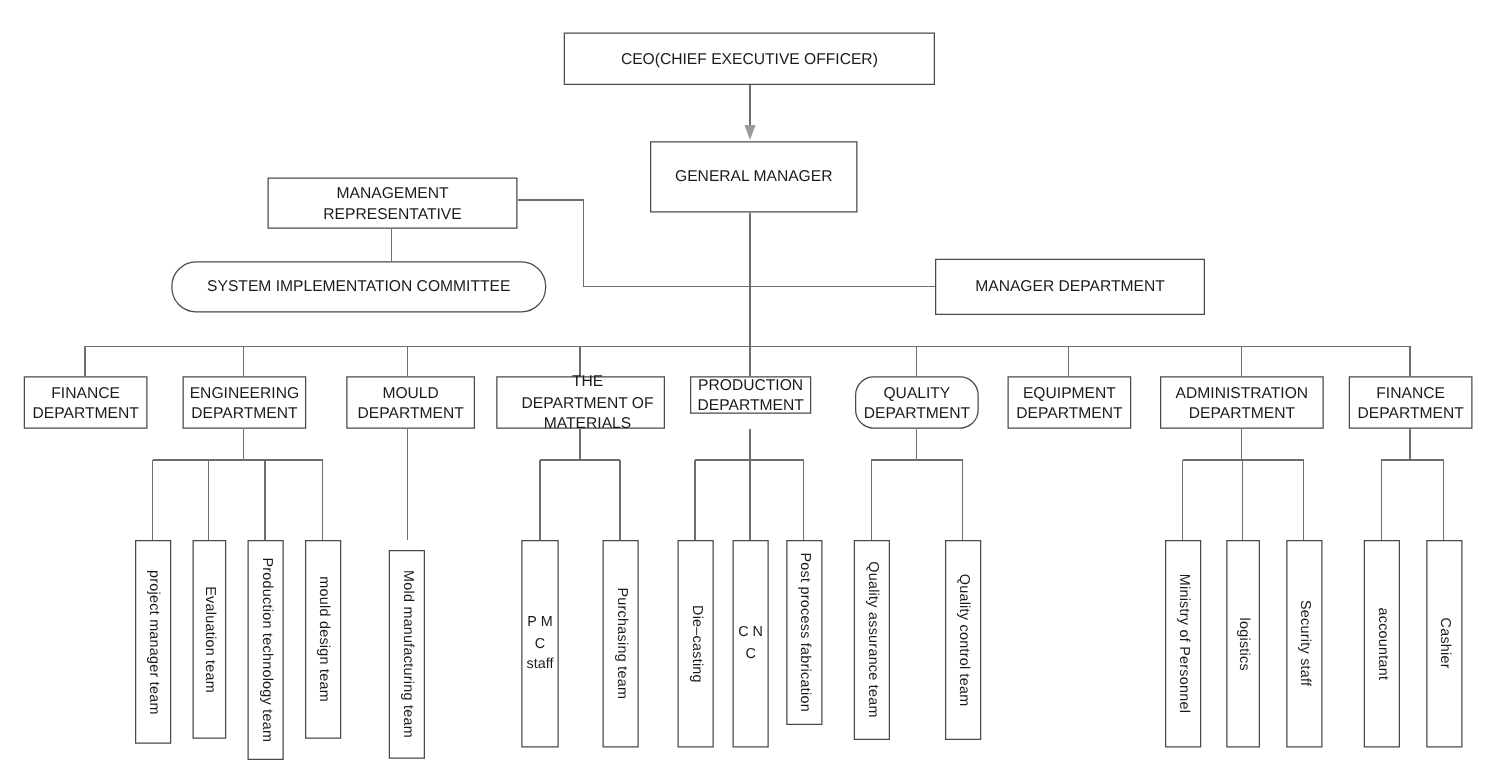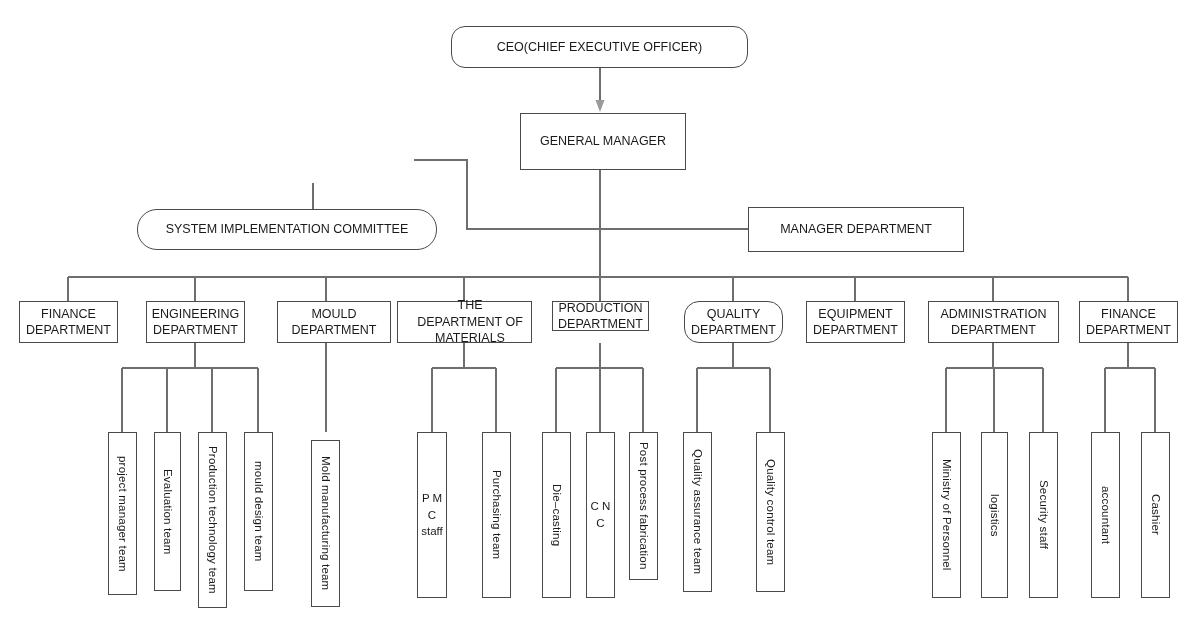--- a/index.html
+++ b/index.html
@@ -120,44 +120,47 @@
       <line x1="1043" y1="368" x2="1043" y2="432"></line>
 
       <line x1="1128" y1="343" x2="1128" y2="368"></line>
       <line x1="1105" y1="368" x2="1155" y2="368"></line>
       <line x1="1105" y1="368" x2="1105" y2="432"></line>
       <line x1="1155" y1="368" x2="1155" y2="432"></line>
     </g>
     <polygon points="600,112 595.5,100 604.5,100" fill="#9a9a9a"></polygon>
   </svg>
 
-  <div class="node h" style="left:451px; top:26px; width:297px; height:42px;border-radius:14px;">
+  <div class="node h" style="left:451px; top:26px; width:297px; height:42px;">
     <span class="lbl">CEO(CHIEF EXECUTIVE OFFICER)</span>
   </div>
 
   <div class="node h" style="left:520px; top:113px; width:166px; height:57px;">
     <span class="lbl">GENERAL MANAGER</span>
   </div>
 
+  <div class="node h" style="left:214px; top:142px; width:200px; height:41px;">
+    <span class="lbl">MANAGEMENT REPRESENTATIVE</span>
+  </div>
 
   <div class="node h" style="left:137px; top:209px; width:300px; height:41px;border-radius:20px;">
     <span class="lbl">SYSTEM IMPLEMENTATION COMMITTEE</span>
   </div>
 
   <div class="node h" style="left:748px; top:207px; width:216px; height:45px;">
     <span class="lbl">MANAGER DEPARTMENT</span>
   </div>
 
   <div class="node h" style="left:19px; top:301px; width:99px; height:42px;">
     <span class="lbl">FINANCE DEPARTMENT</span>
   </div>
   <div class="node h" style="left:146px; top:301px; width:99px; height:42px;">
     <span class="lbl">ENGINEERING DEPARTMENT</span>
   </div>
-  <div class="node h" style="left:277px; top:301px; width:114px; height:42px;">
+  <div class="node h" style="left:277px; top:301px; width:103px; height:42px;">
     <span class="lbl">MOULD DEPARTMENT</span>
   </div>
   <div class="node h" style="left:397px; top:301px; width:135px; height:42px;padding-left:17px;">
     <span class="lbl">THE DEPARTMENT OF MATERIALS</span>
   </div>
   <div class="node h" style="left:552px; top:301px; width:97px; height:30px;">
     <span class="lbl">PRODUCTION DEPARTMENT</span>
   </div>
   <div class="node h" style="left:684px; top:301px; width:99px; height:42px;border-radius:15px;">
     <span class="lbl">QUALITY DEPARTMENT</span>

